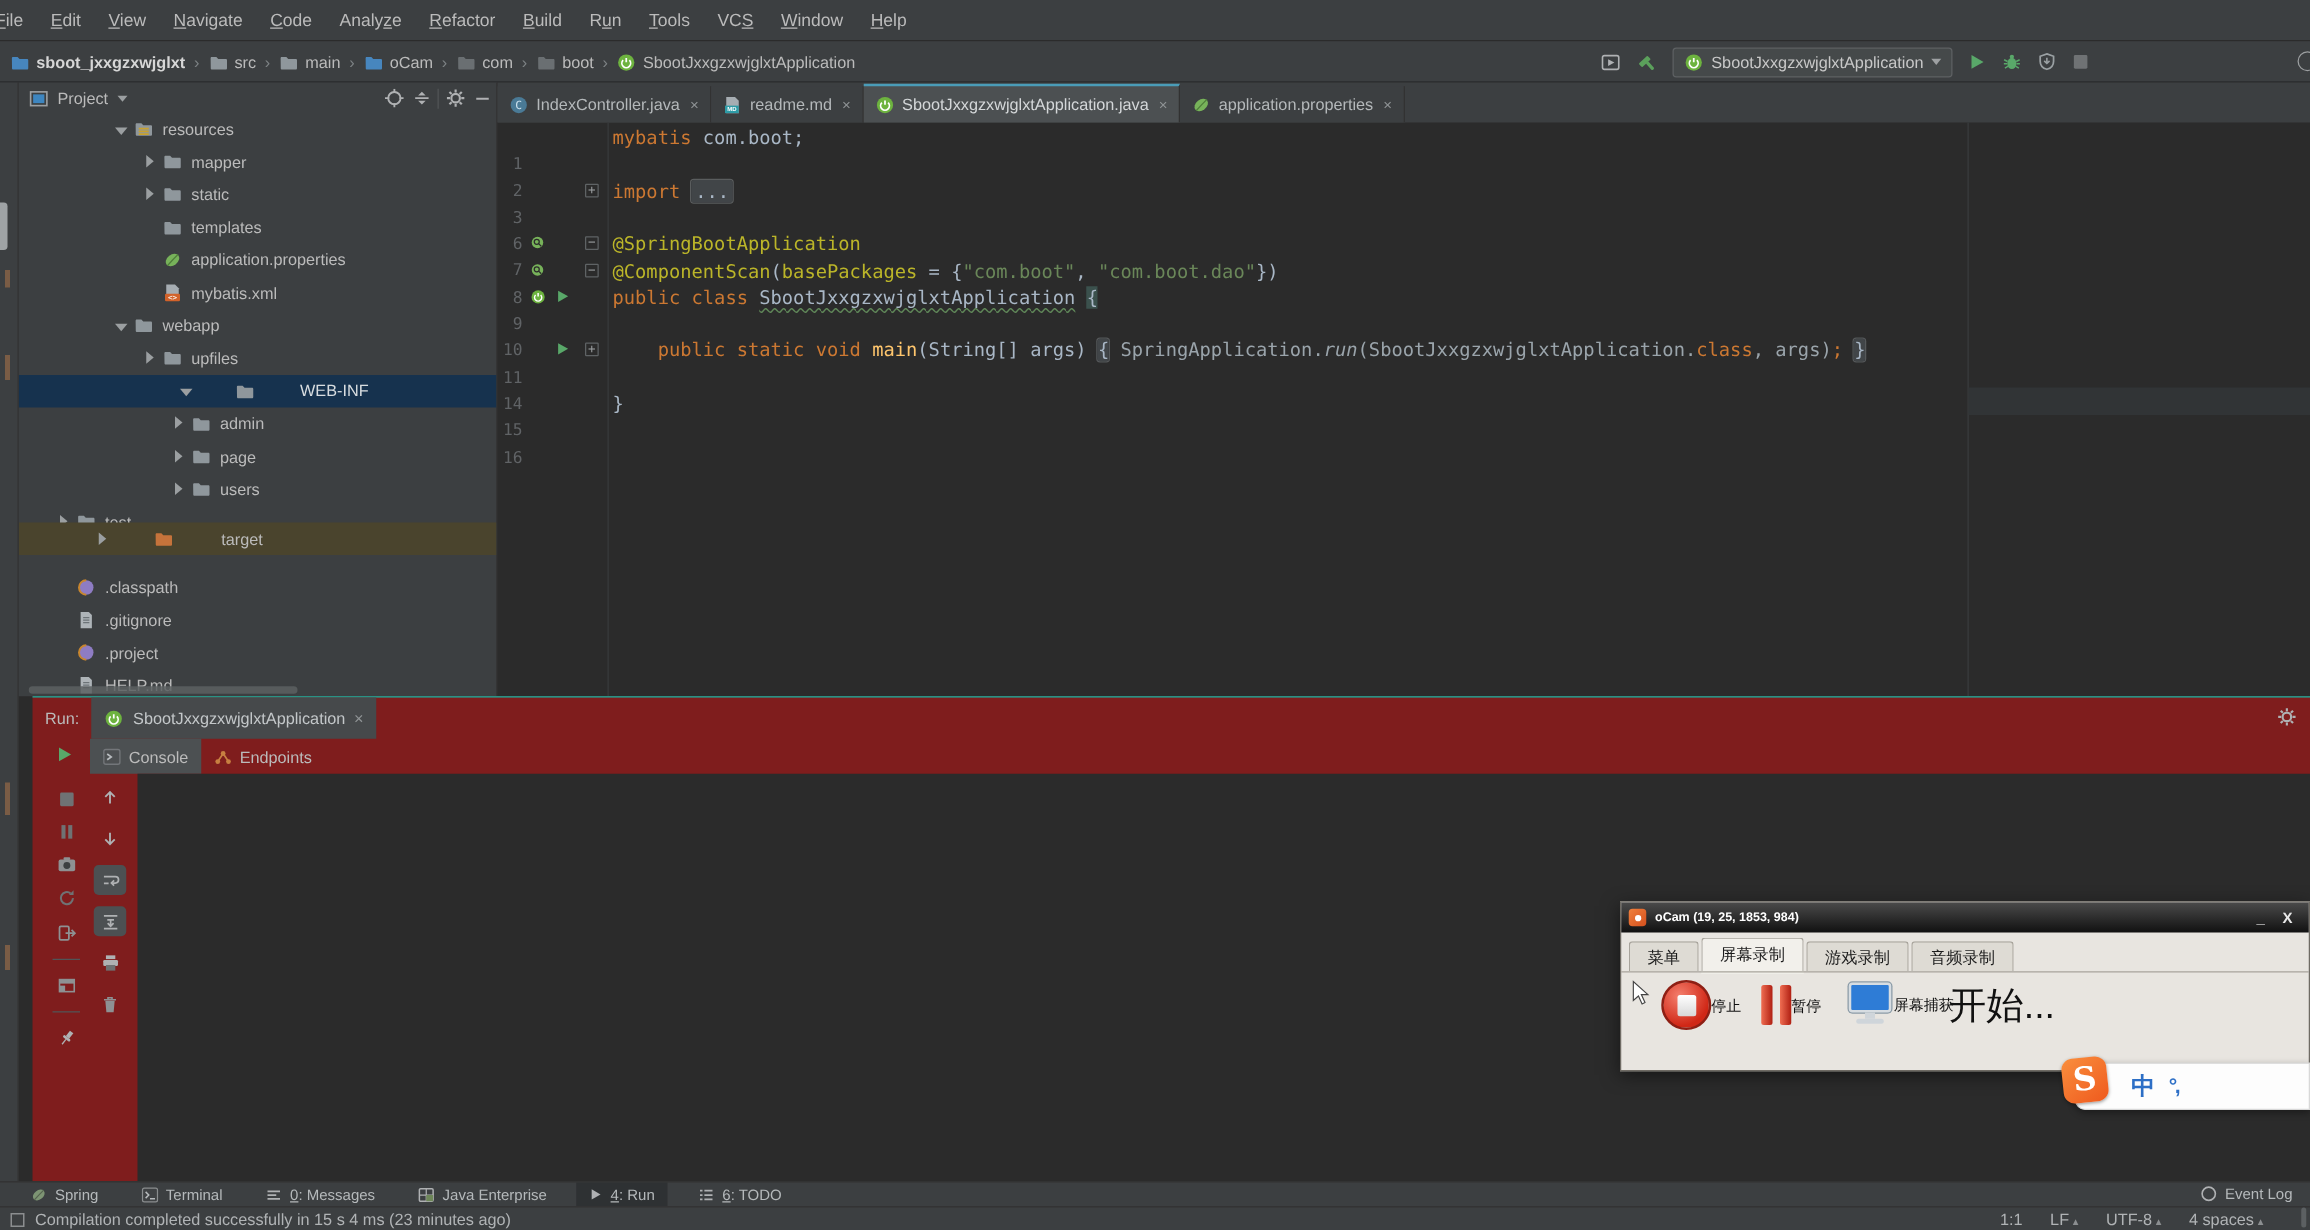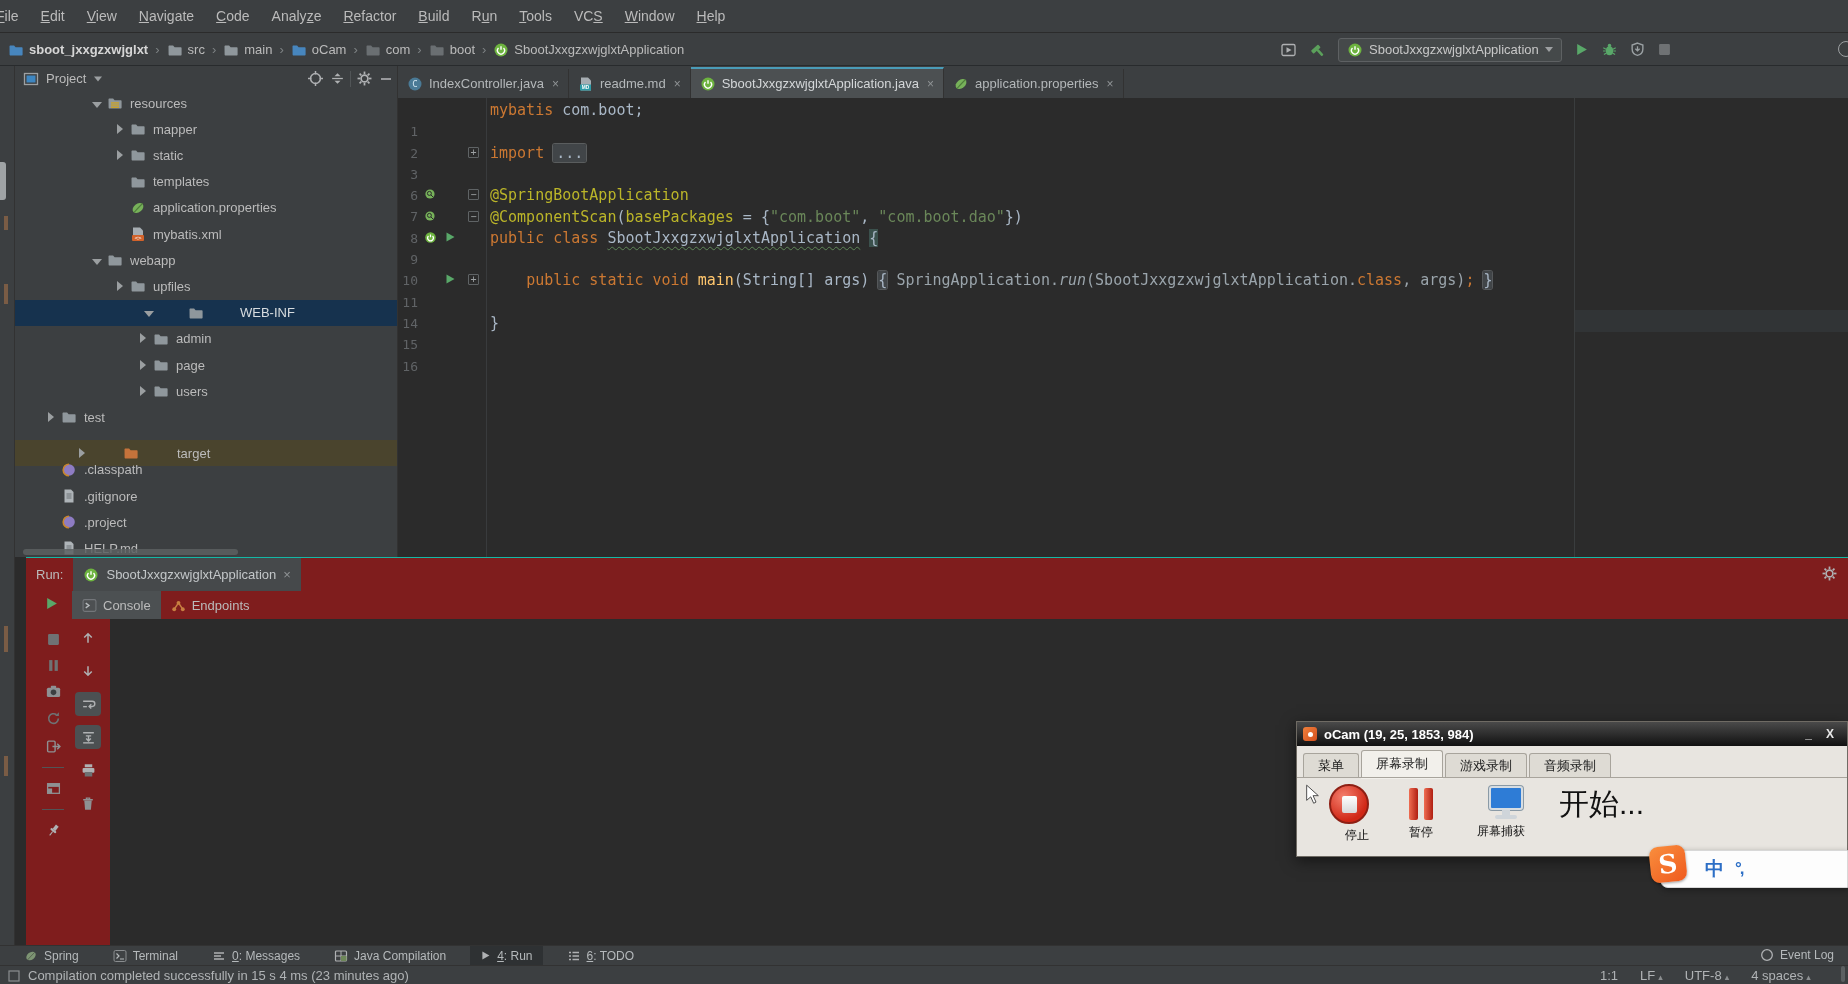--- a/index.html
+++ b/index.html
@@ -120,29 +120,29 @@
   #status-scroll{position:absolute;left:1841px;top:966px;width:4px;height:16px;background:#5c6062;border-radius:2px;}
 
   
   #ocam{left:1296px;top:721px;width:552px;height:136px;background:#e8e5e0;border:1px solid #6f6b64;
     box-shadow:0 4px 14px rgba(0,0,0,.5);}
   #ocam-title{position:absolute;left:0;top:0;width:100%;height:24px;
     background:linear-gradient(180deg,#4a4a4a,#111111);display:flex;align-items:center;padding:0 6px;}
   #ocam-icon{width:14px;height:14px;background:linear-gradient(135deg,#f0803c,#d4501e);border-radius:3px;margin-right:7px;
     display:flex;align-items:center;justify-content:center;}
   #ocam-icon i{width:5px;height:5px;background:#fff;border-radius:50%;display:block;}
-  #ocam-title .t{color:#ffffff;font-weight:bold;font-size:13px;flex:1;}
+  #ocam-title .t{color:#ffffff;font-weight:bold;font-size:10px;flex:1;}
   .ocam-winbtn{color:#e8e8e8;font-size:12px;padding:0 7px;font-weight:bold;}
   #ocam-tabs{position:absolute;left:6px;top:28px;display:flex;align-items:flex-end;}
   .otab{height:24px;padding:0 14px;display:flex;align-items:center;font-size:13px;color:#1c1c1c;
     border:1px solid #a8a49c;border-bottom:none;background:#dedbd4;margin-right:2px;border-radius:3px 3px 0 0;}
   .otab.active{background:#f2f0eb;height:27px;box-shadow:0 2px 0 #f2f0eb;}
   #ocam-tabline{position:absolute;left:0;top:55px;width:100%;height:1px;background:#a8a49c;}
   #ocam-content{position:absolute;left:0;top:56px;width:100%;height:80px;background:#efedе8;}
-  .ocam-btn{position:absolute;display:flex;flex-direction:column;align-items:flex-end;}
+  .ocam-btn{position:absolute;display:flex;flex-direction:row;align-items:center;}
   .ocam-btn .olbl{font-size:12px;color:#111;margin-top:3px;}
   #stop-circle{width:40px;height:40px;border-radius:50%;background:radial-gradient(circle at 35% 30%,#f47f6d,#d02716 70%);
     border:2px solid #8e1f14;display:flex;align-items:center;justify-content:center;}
   #stop-circle i{width:15px;height:17px;background:linear-gradient(180deg,#ffffff,#d8d8d8);border-radius:2px;display:block;}
   #pause-bars{display:flex;gap:6px;height:34px;align-items:center;}
   #pause-bars i{width:9px;height:32px;background:linear-gradient(90deg,#ef6d52,#b01f12);border-radius:2px;display:block;}
   #capture-mon{width:38px;height:34px;position:relative;}
   #capture-mon .scr{position:absolute;left:2px;top:0;width:34px;height:24px;border-radius:3px;
     background:linear-gradient(160deg,#66a9ее,#1b56a8);background-color:#2e7cd6;border:2px solid #d7dde2;box-shadow:0 0 0 1px #8a9aa6;}
   #capture-mon .neck{position:absolute;left:15px;top:24px;width:8px;height:5px;background:#cfd5da;}
@@ -489,21 +489,21 @@
       <div class="tree-row" style="top:338.4px;">
     <span style="display:inline-block;width:26px;flex:none;"></span>
         <span class="tree-gap"><span class="tw-arrow right"></span></span>
         <span class="ic">
           <svg width="16" height="16" viewBox="0 0 16 16">
             <path d="M1.5 4.5c0-.6.4-1 1-1h3.6l1.5 1.7h6c.6 0 1 .4 1 1v6.3c0 .6-.4 1-1 1h-11c-.6 0-1-.4-1-1z" fill="#8f979c"></path>
           </svg>
         </span>
         <span>test</span>
       </div>
-      <div class="tree-row hl-target" style="top:374px;gap:31px;">
+      <div class="tree-row hl-target" style="top:352px;gap:31px;">
     <span style="display:inline-block;width:26px;flex:none;"></span>
         <span class="tree-gap"><span class="tw-arrow right"></span></span>
         <span class="ic">
           <svg width="16" height="16" viewBox="0 0 16 16">
             <path d="M1.5 4.5c0-.6.4-1 1-1h3.6l1.5 1.7h6c.6 0 1 .4 1 1v6.3c0 .6-.4 1-1 1h-11c-.6 0-1-.4-1-1z" fill="#c5733b"></path>
           </svg>
         </span>
         <span>target</span>
       </div>
       <div class="tree-row" style="top:390.8px;">
@@ -839,21 +839,21 @@
       <span><u>0</u>: Messages</span>
     </span>
     <span class="tw-item">
     <span class="ic">
         <svg width="14" height="14" viewBox="0 0 14 14">
           <rect x="1.5" y="2" width="11" height="10" rx="1" fill="none" stroke="#afb1b3" stroke-width="1.2"></rect>
           <path d="M1.5 7h11M7 2v10" stroke="#afb1b3" stroke-width="1"></path>
           <rect x="7" y="7" width="5.5" height="5" fill="#6e8759"></rect>
         </svg>
       </span>
-      <span>Java Compilation</span>
+      <span>Java Enterprise</span>
     </span>
     <span class="tw-item active">
     <span class="ic">
         <svg width="11" height="11" viewBox="0 0 14 14">
           <path d="M3 1.8l9 5.2-9 5.2z" fill="#afb1b3"></path>
         </svg>
       </span>
       <span><u>4</u>: Run</span>
     </span>
     <span class="tw-item">

